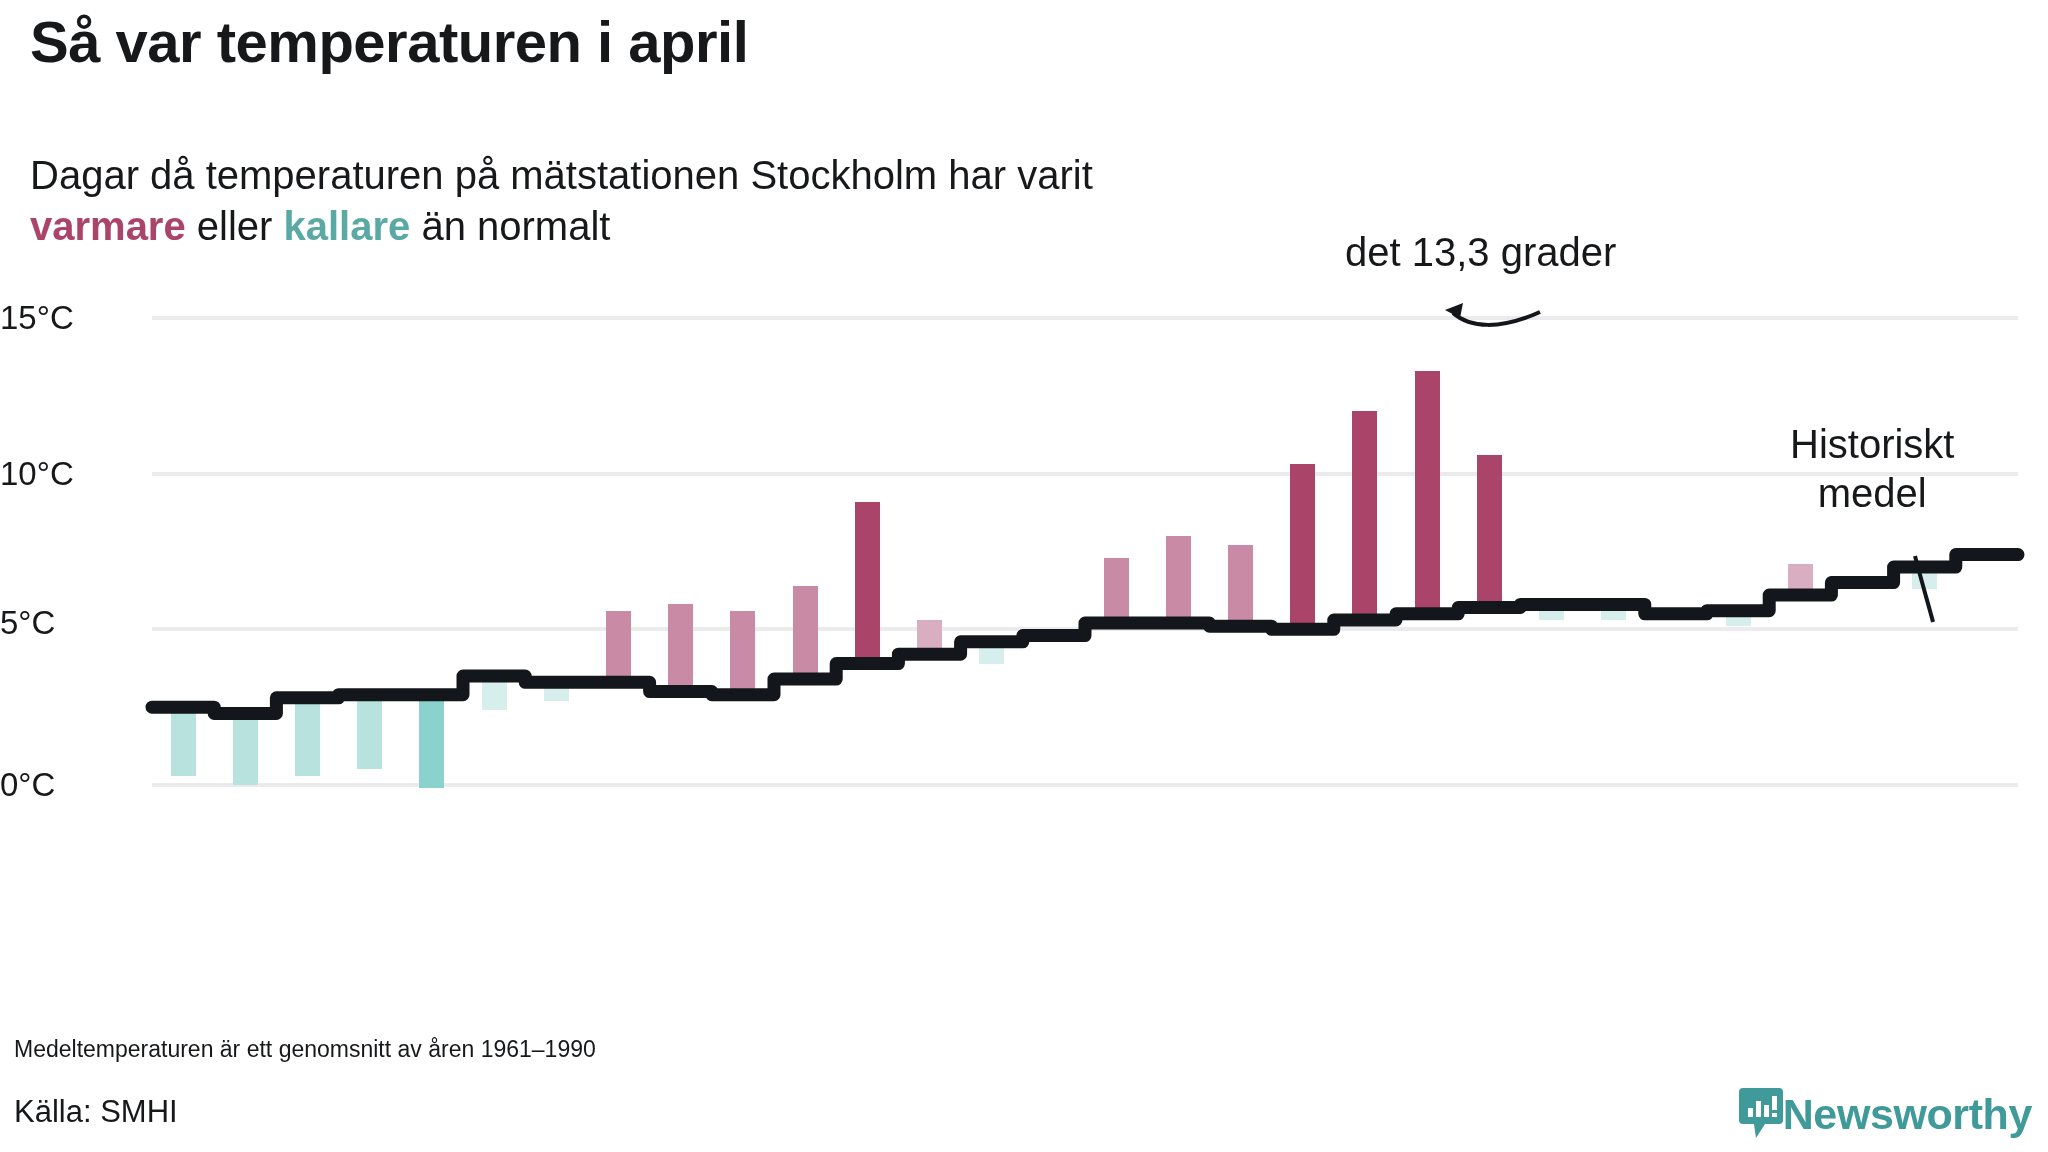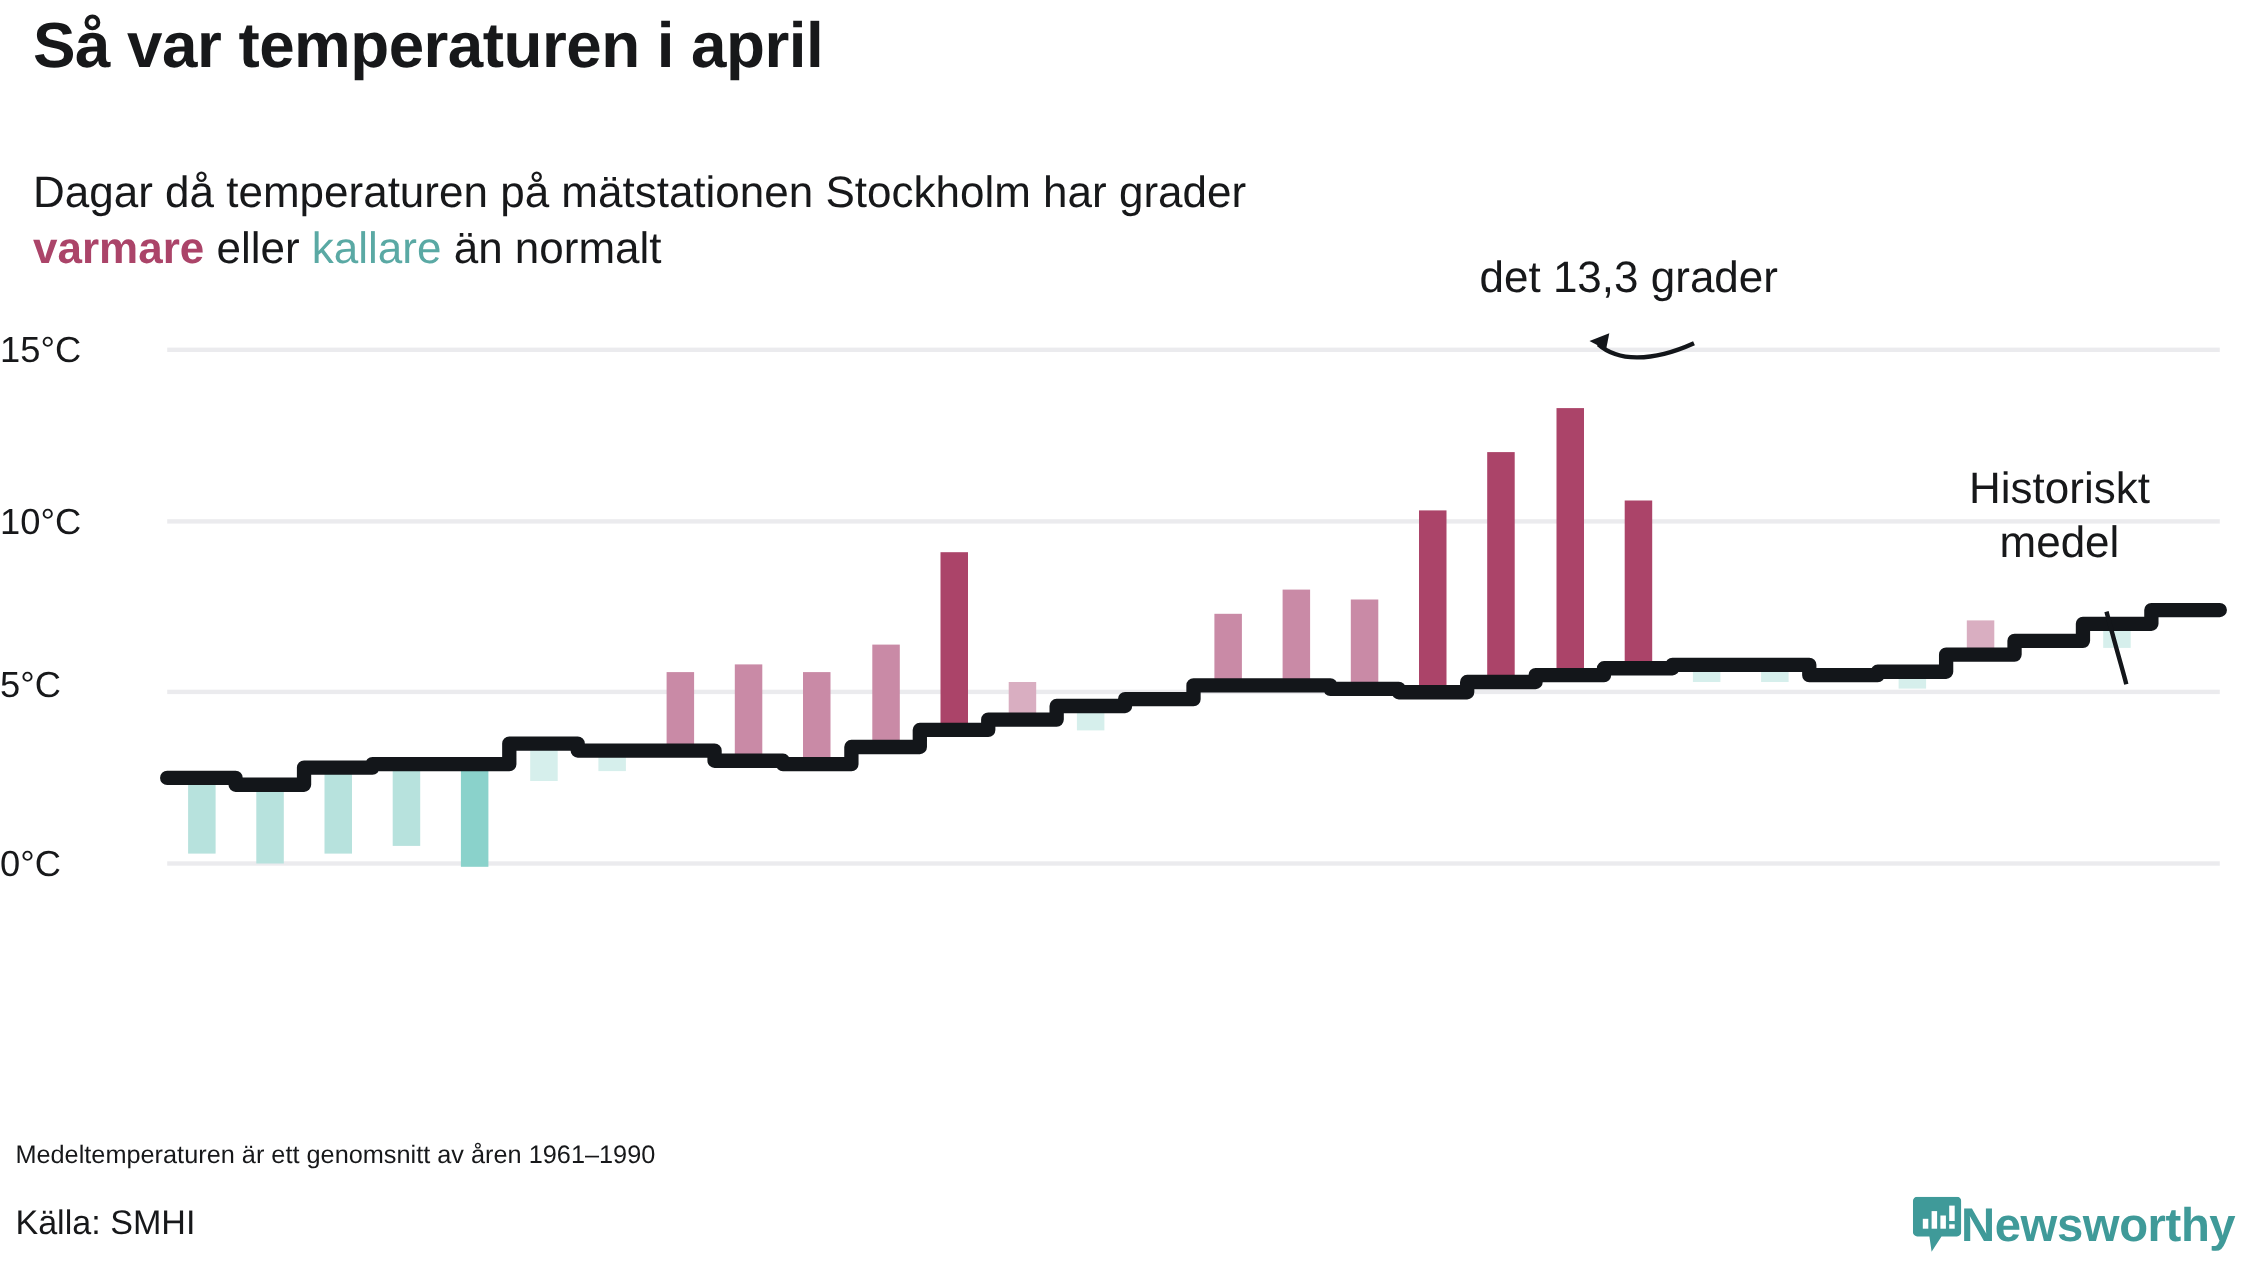--- a/index.html
+++ b/index.html
@@ -16,21 +16,21 @@
     position:absolute; left:30px; top:8px;
     font-size:58px; font-weight:bold; letter-spacing:-0.5px;
     white-space:nowrap;
   }
   #subtitle {
     position:absolute; left:30px; top:150px;
     font-size:40px; line-height:1.28; font-weight:normal;
     white-space:nowrap;
   }
   .hl-warm { color:#ab4469; font-weight:bold;margin-top:43px; }
-  .hl-cold { color:#5aa9a4; font-weight:normal; }
+  .hl-cold { color:#5aa9a4; font-weight:bold; }
 
   #plot {
     position:absolute; left:0; top:300px;
     width:2048px; height:640px;
   }
   .gridline {
     position:absolute; left:152px; width:1866px; height:4px;
     background:#ebebee;
   }
   .ytick {
@@ -65,21 +65,21 @@
     font-size:43px; font-weight:bold; color:#3f9a99; letter-spacing:-0.4px;
   }
   svg { display:block; }
 </style>
 </head>
 <body>
 
 <div id="title">Så var temperaturen i april</div>
 
 <div id="subtitle">
-  <div><span>Dagar då temperaturen på mätstationen Stockholm har grader</span></div>
+  <div><span>Dagar då temperaturen på mätstationen Stockholm har varit</span></div>
   <div><span class="hl-warm">varmare</span><span> eller </span><span class="hl-cold">kallare</span><span> än normalt</span></div>
 </div>
 
 <div id="plot">
 
   <div id="grid-layer">
       <div class="gridline" style="top: 483px; background: rgb(235, 235, 238);"></div>
       <div class="gridline" style="top: 327.333px; background: rgb(235, 235, 238);"></div>
       <div class="gridline" style="top: 171.667px; background: rgb(235, 235, 238);"></div>
       <div class="gridline" style="top: 16px; background: rgb(235, 235, 238);"></div>

